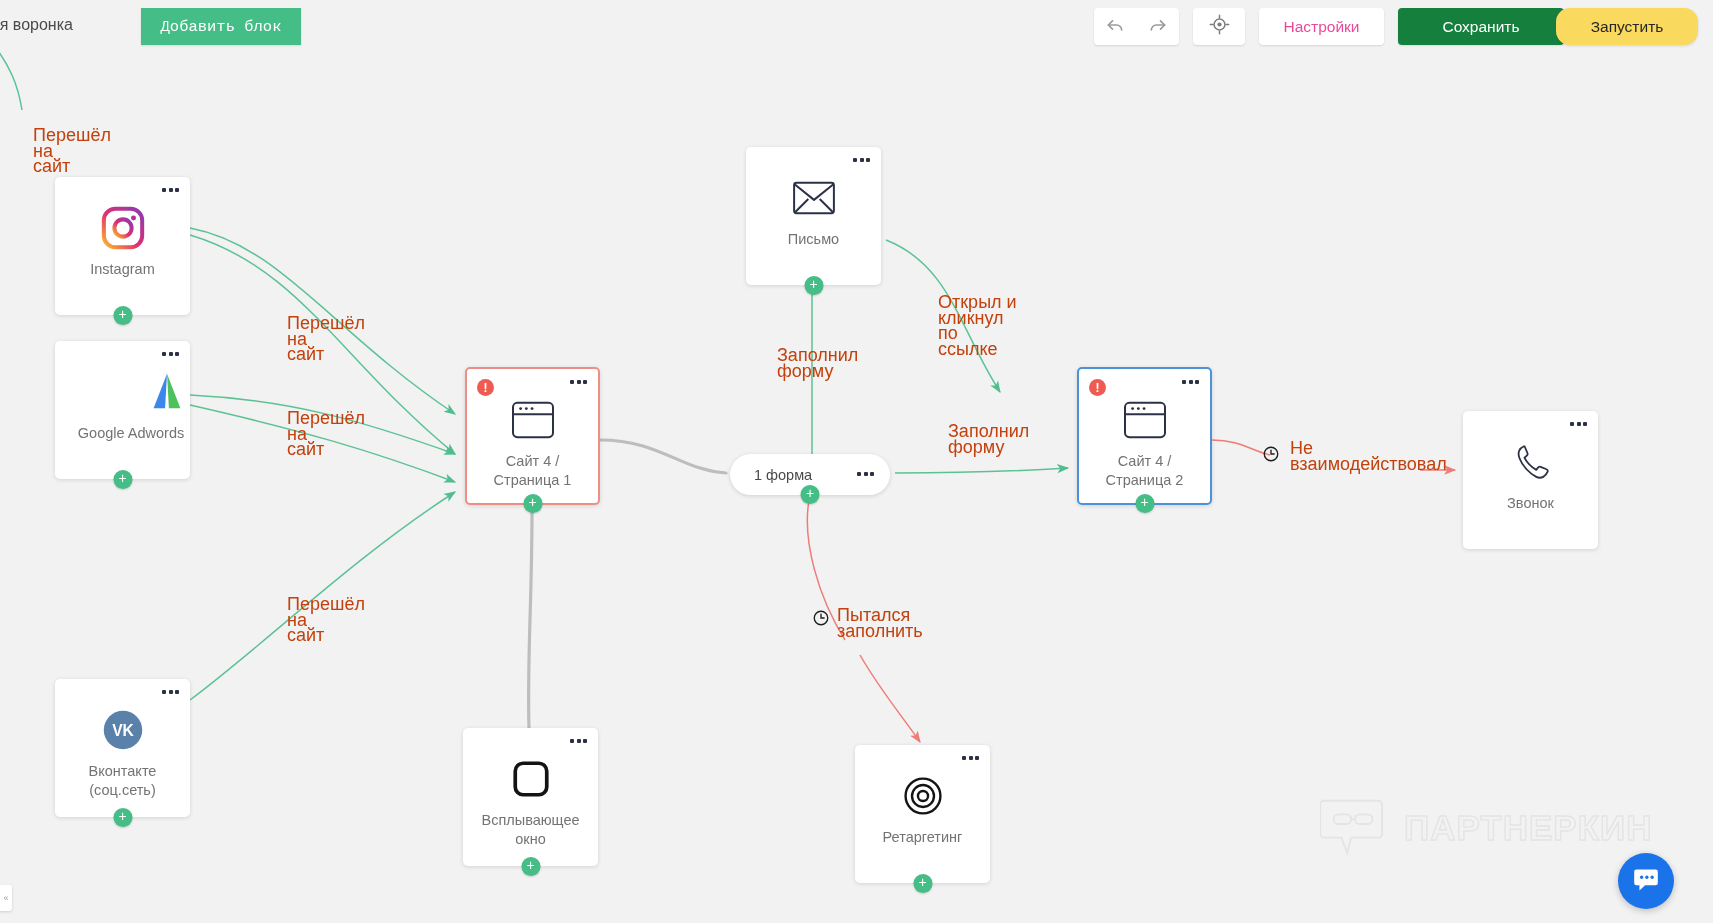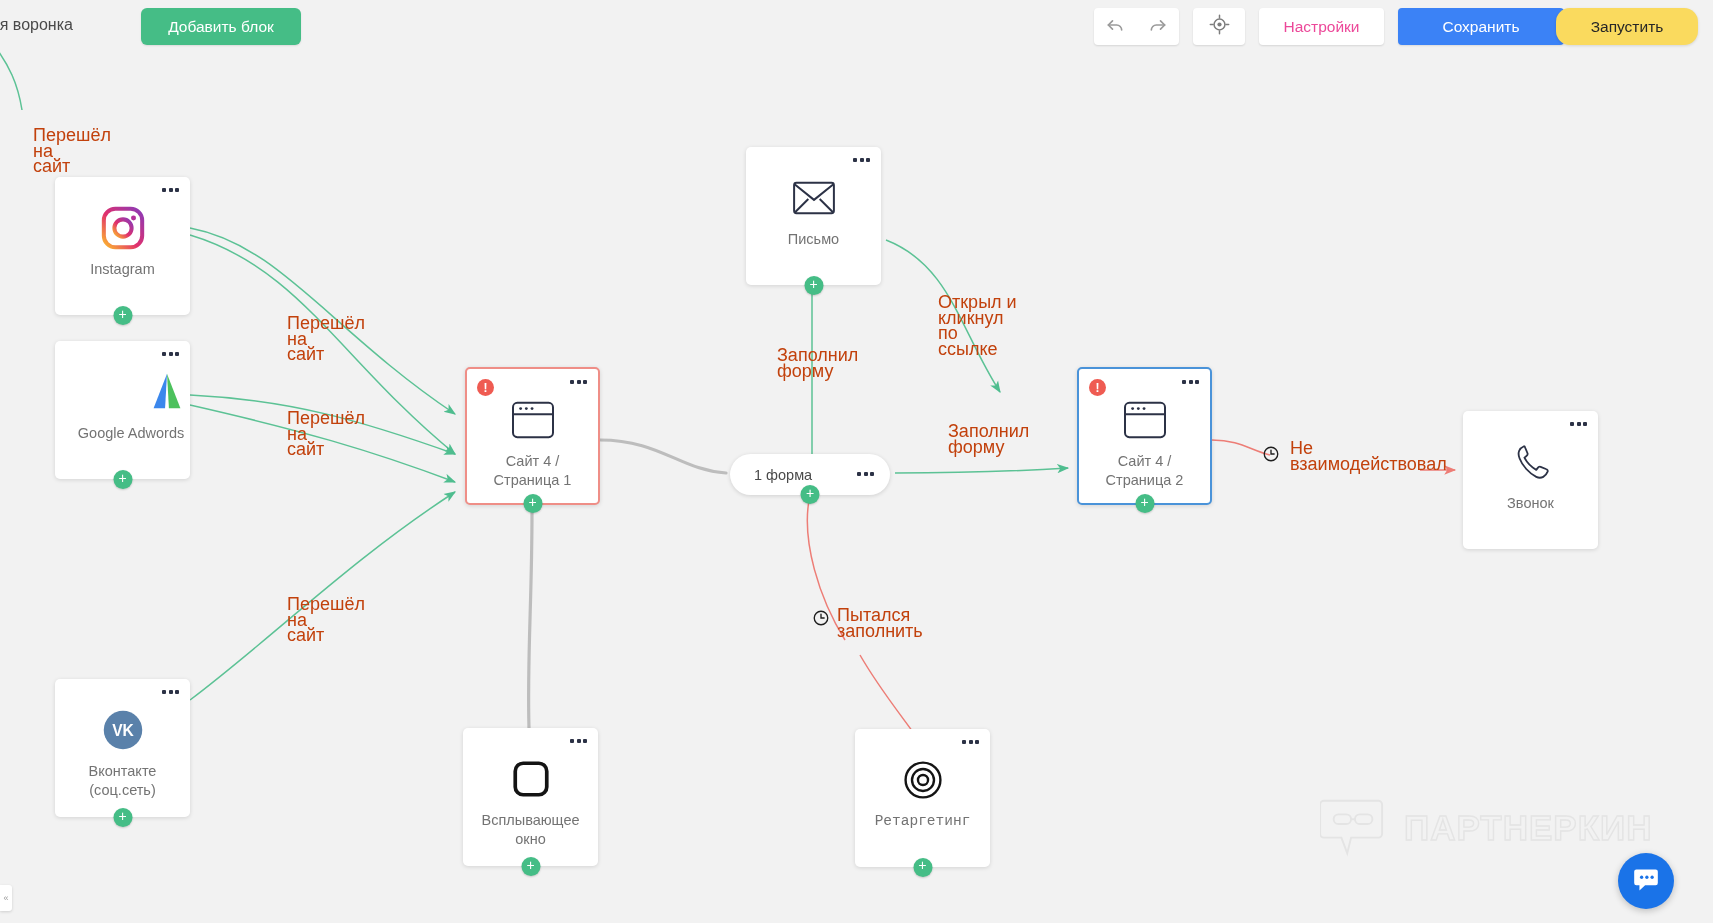--- a/index.html
+++ b/index.html
@@ -16,43 +16,43 @@
     position:absolute; top:0; left:0; width:1713px; height:52px;
     background:#f2f2f2; z-index:50;
   }
   #funnel-title{
     position:absolute; left:-18px; top:16px;
     font-size:16px; color:#4a4a4a; white-space:nowrap;
   }
   #add-block-btn{
     position:absolute; left:141px; top:8px;
     width:160px; height:37px;
-    background:#45bd86; color:#fff; border:none; border-radius:6px;
-    font-size:15.5px; font-family:Liberation Sans, sans-serif;
+    background:#45bd86; color:#fff; border:none; border-radius:0;
+    font-size:15.5px; font-family:Liberation Mono, monospace;
     cursor:pointer; box-shadow:0 1px 2px rgba(0,0,0,.10);
   }
   .tb-right{ position:absolute; top:8px; height:37px; }
   #undo-redo{
     left:1094px; width:85px; background:#fff; border-radius:4px;
     box-shadow:0 1px 2px rgba(0,0,0,.12);
     display:flex; align-items:center; justify-content:space-around;
   }
   #target-btn{
     left:1193px; width:52px; background:#fff; border-radius:4px;
     box-shadow:0 1px 2px rgba(0,0,0,.12);
     display:flex; align-items:center; justify-content:center; cursor:pointer;
   }
   #settings-btn{
     left:1259px; width:125px; background:#fff; border-radius:4px;
     box-shadow:0 1px 2px rgba(0,0,0,.12); border:none;
     color:#ec4899; font-size:15.5px; font-family:"Liberation Sans",sans-serif;
     cursor:pointer;
   }
   #save-btn{
-    left:1398px; width:166px; background:#3b82f6; border-radius:4px;
+    left:1398px; width:166px; background:#15803d; border-radius:4px;
     border:none; color:#fff; font-size:15.5px;
     font-family:"Liberation Sans",sans-serif; cursor:pointer;
     box-shadow:0 1px 2px rgba(0,0,0,.10);
   }
   #run-btn{
     left:1556px; width:142px; background:#fada5e; border-radius:14px;
     border:none; color:#262626; font-size:15.5px;
     font-family:"Liberation Sans",sans-serif; cursor:pointer;
     box-shadow:0 1px 3px rgba(0,0,0,.12);
   }
@@ -361,21 +361,21 @@
     <div class="node-icon">
       <svg width="42" height="42" viewBox="0 0 48 48">
         <rect x="6" y="6" width="36" height="36" rx="9" fill="none" stroke="#141414" stroke-width="4.2"></rect>
       </svg>
     </div>
     <div class="node-label">Всплывающее
 окно</div>
     <div class="plus">+</div>
   </div>
 
-  <div class="node" style="left:855px;top:729px;font-family:Liberation Mono, monospace;">
+  <div class="node" style="left:855px;top:745px;">
     <div class="dots">
         <i></i>
         <i></i>
         <i></i>
       </div>
     <div class="node-icon">
       <svg width="44" height="44" viewBox="0 0 48 48">
         <circle cx="24" cy="24" r="19" fill="none" stroke="#141414" stroke-width="2.6"></circle>
         <circle cx="24" cy="24" r="12" fill="none" stroke="#141414" stroke-width="2.6"></circle>
         <circle cx="24" cy="24" r="5.5" fill="none" stroke="#141414" stroke-width="2.6"></circle>

